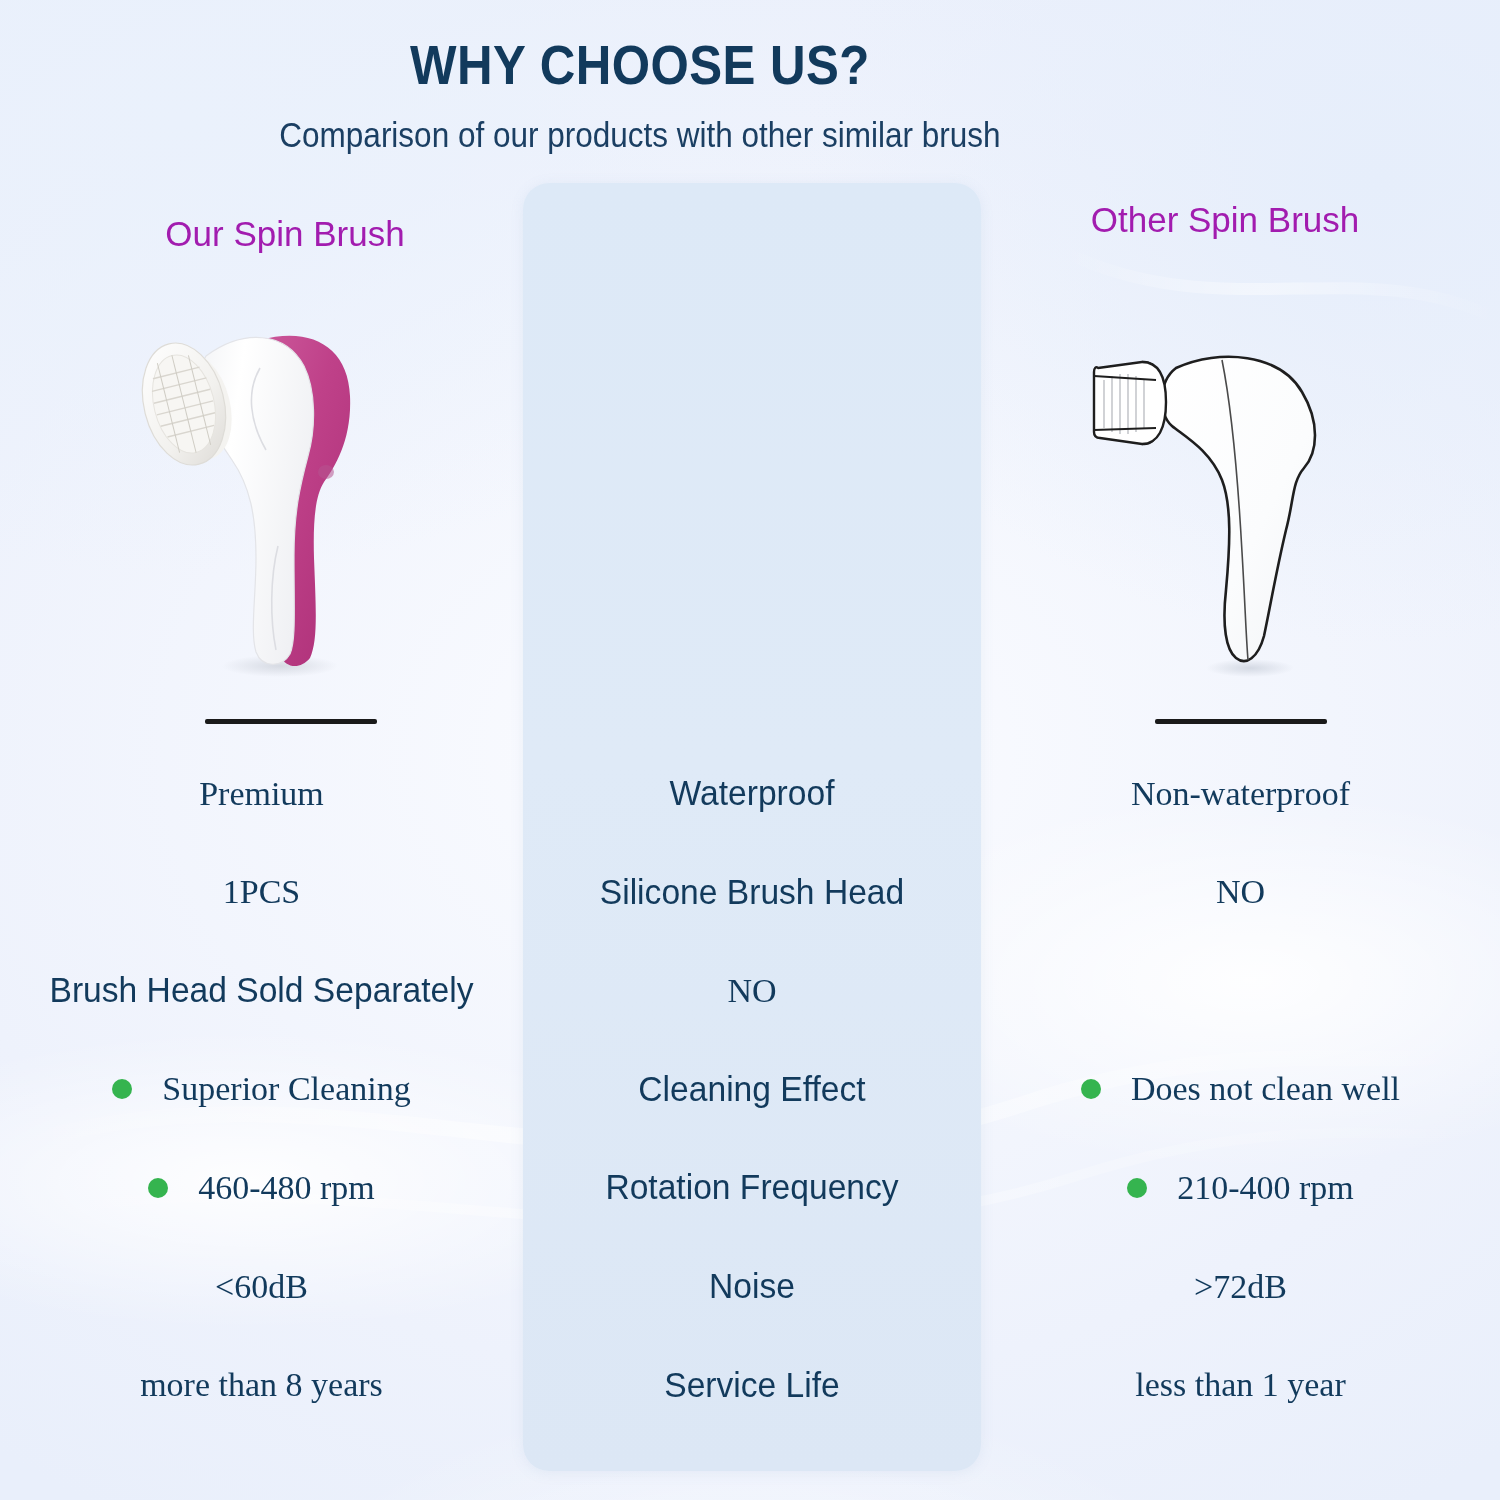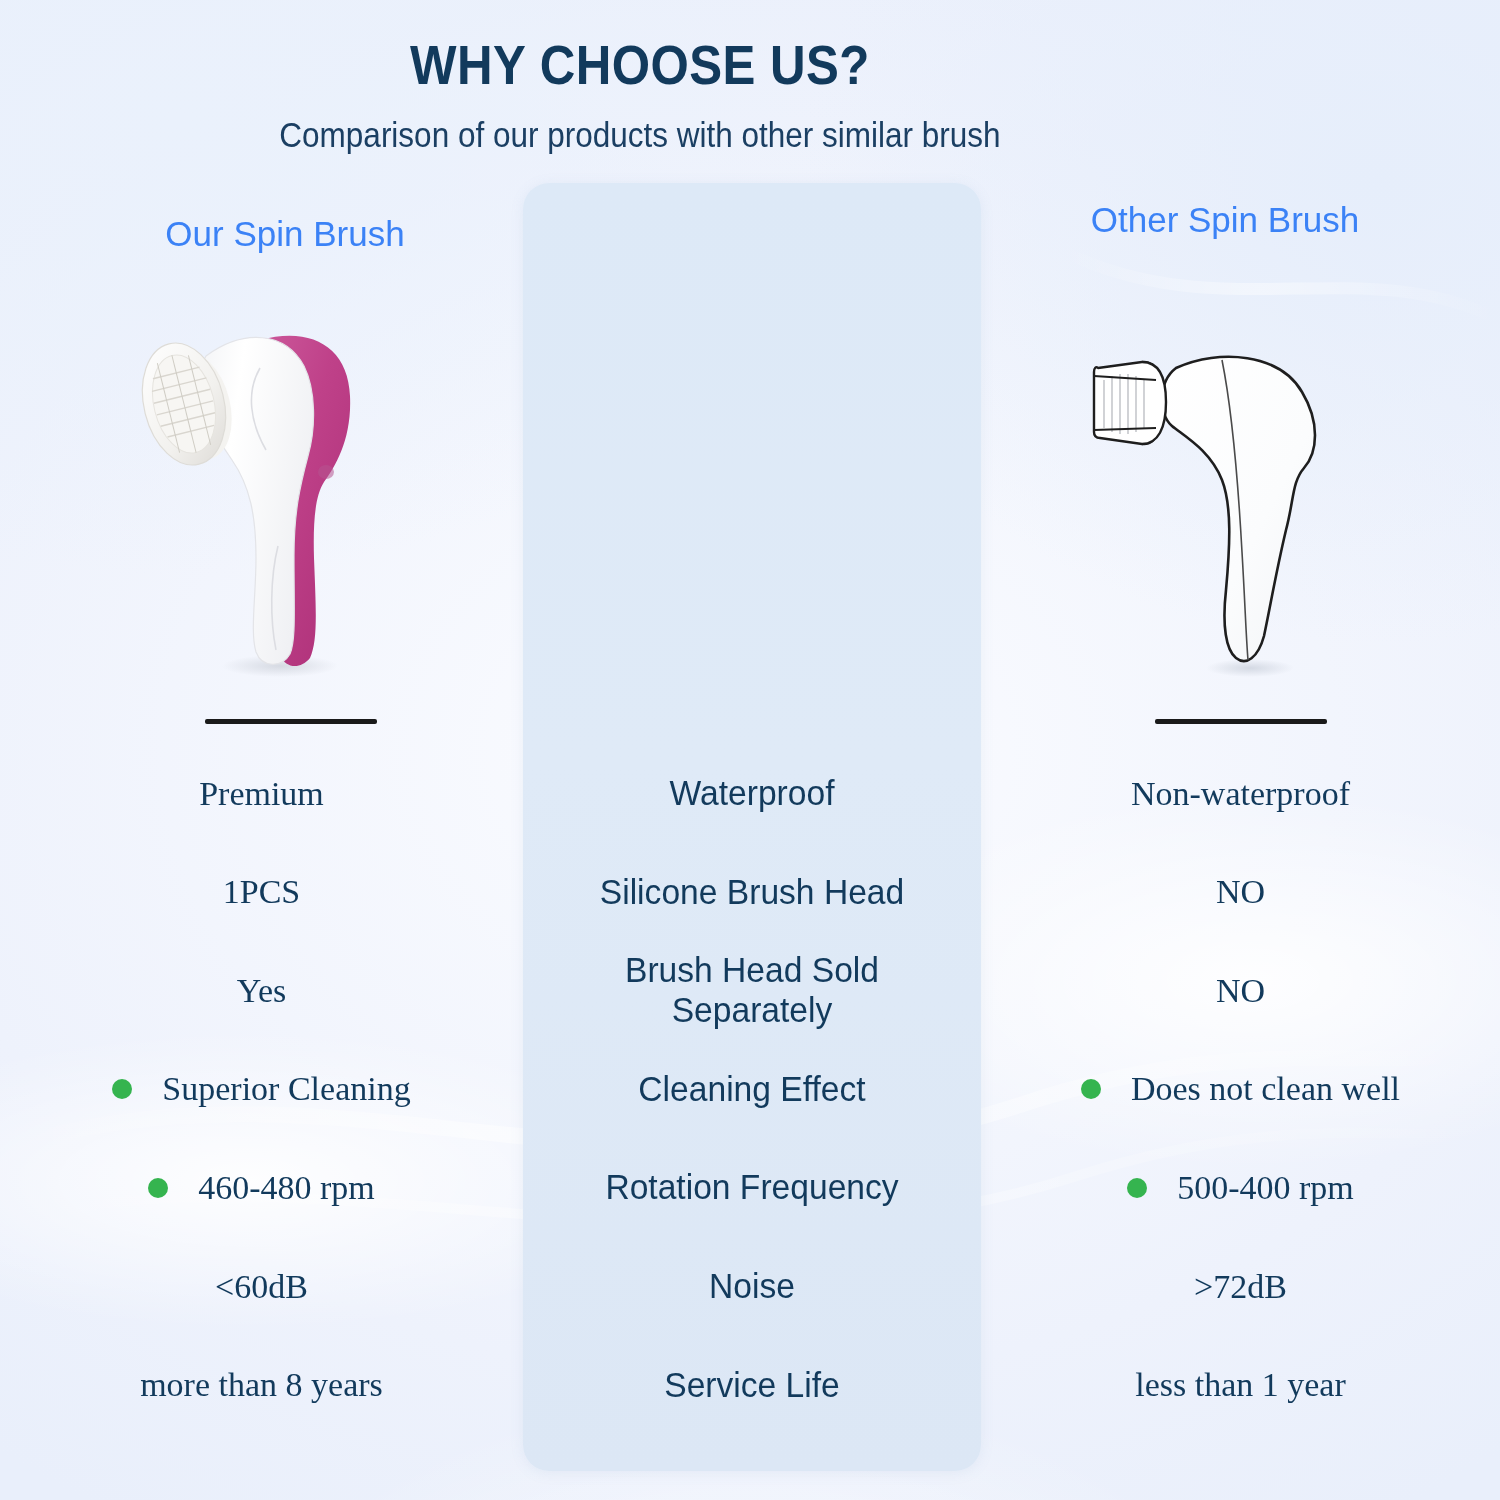--- a/index.html
+++ b/index.html
@@ -50,21 +50,21 @@
     background: linear-gradient(180deg, #dde9f7 0%, #dfeaf7 45%, #dce7f5 100%);
     border-radius:26px;
     box-shadow: 0 2px 14px rgba(120,150,190,0.10);
   }
 
   
   .col-head {
     position:absolute;
     font-family: "Liberation Sans", sans-serif;
     font-size:35px;
-    color:#3b82f6;
+    color:#a21caf;
     text-align:center;
     white-space:nowrap;
   }
   .col-head.left  { left:60px;  top:214px; width:450px; }
   .col-head.right { left:1000px; top:200px; width:450px; }
 
   
   .product { position:absolute; }
   .product.left  { left:110px;  top:310px; width:300px; height:370px; }
   .product.right { left:1080px; top:340px; width:270px; height:340px; }
@@ -267,21 +267,20 @@
       <div class="cell side">Non-waterproof</div>
     </div>
 
     <div class="row">
       <div class="cell side">1PCS</div>
       <div class="cell mid">Silicone Brush Head</div>
       <div class="cell side">NO</div>
     </div>
 
     <div class="row">
-      <div class="cell side">Yes</div>
       <div class="cell mid">Brush Head Sold Separately</div>
       <div class="cell side">NO</div>
     </div>
 
     <div class="row">
       <div class="cell side bulleted">
         <span class="dot"></span>
         <span>Superior Cleaning</span>
       </div>
       <div class="cell mid">Cleaning Effect</div>
@@ -292,21 +291,21 @@
     </div>
 
     <div class="row">
       <div class="cell side bulleted">
         <span class="dot"></span>
         <span>460-480 rpm</span>
       </div>
       <div class="cell mid">Rotation Frequency</div>
       <div class="cell side bulleted">
         <span class="dot"></span>
-        <span>500-400 rpm</span>
+        <span>210-400 rpm</span>
       </div>
     </div>
 
     <div class="row">
       <div class="cell side">&lt;60dB</div>
       <div class="cell mid">Noise</div>
       <div class="cell side">&gt;72dB</div>
     </div>
 
     <div class="row">

